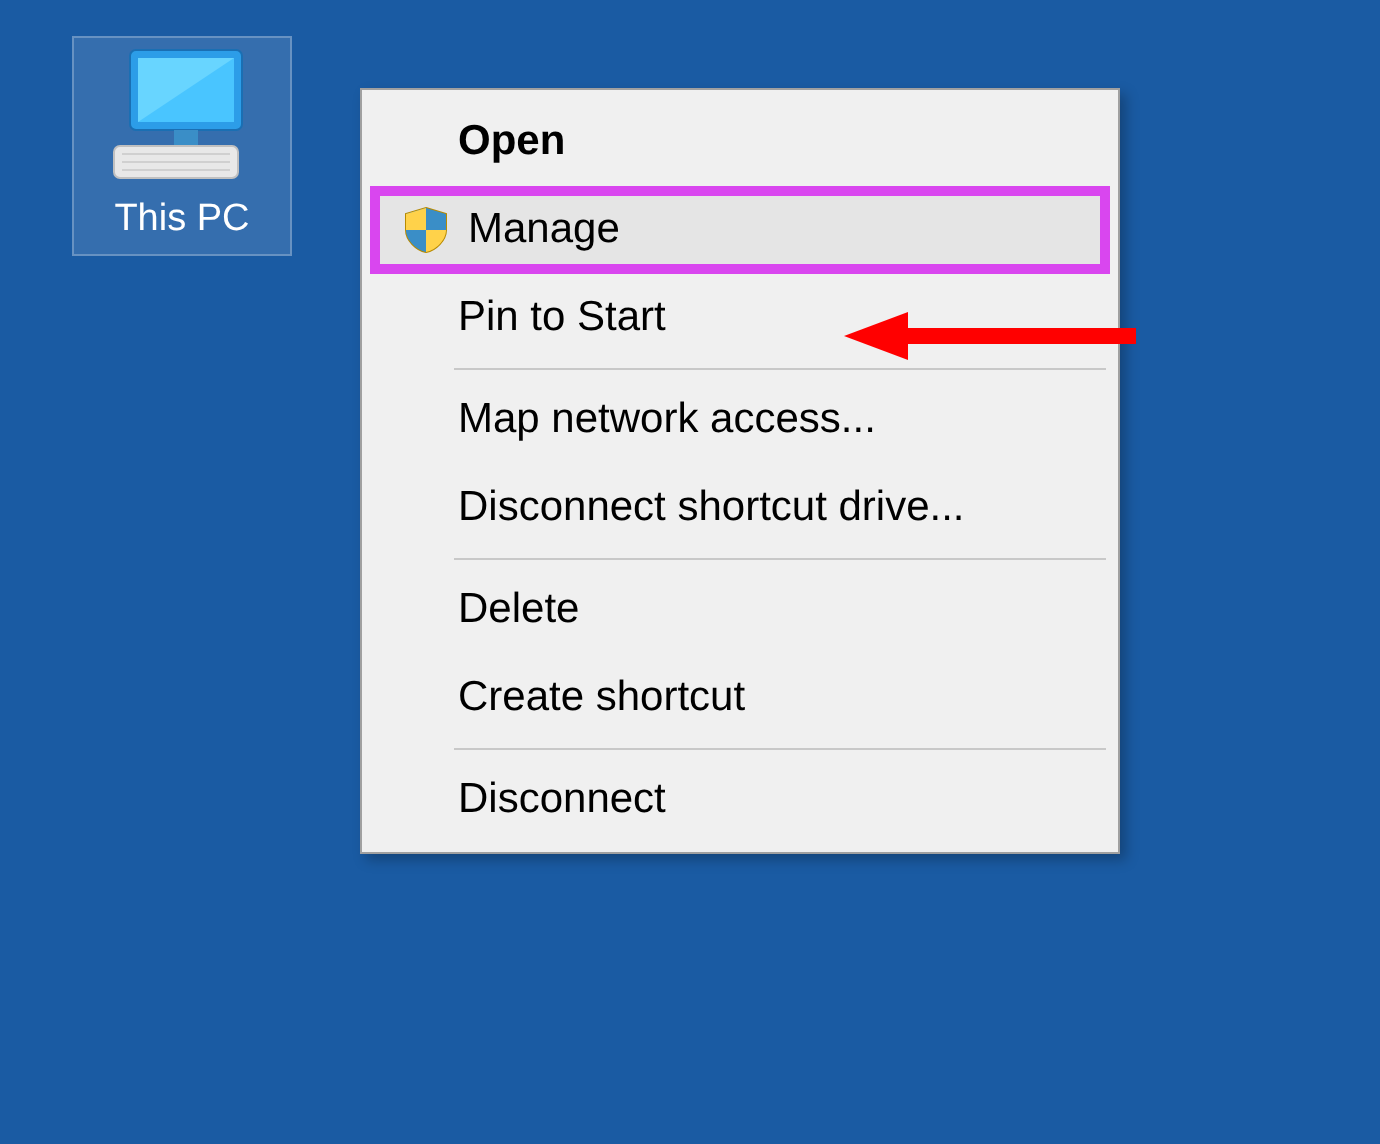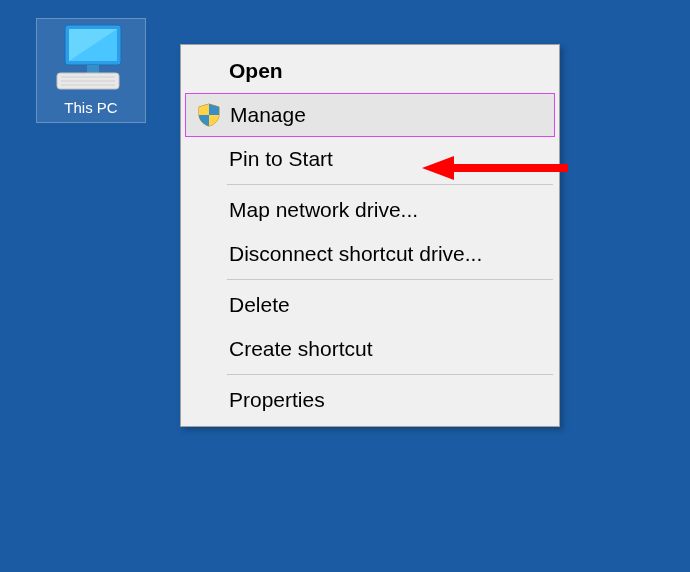--- a/index.html
+++ b/index.html
@@ -26,21 +26,21 @@
       background: rgba(255,255,255,0.12);
       padding: 4px 0 6px 0;
       border: 1px solid rgba(255,255,255,0.25);
     }
     .desktop-icon .pc-svg {
       width: 80px;
       height: 70px;
     }
     .desktop-icon .label {
       color: #fff;
-      font-size: 15px;
+      font-size: 19px;
       margin-top: 6px;
     }
     .context-menu {
       position: absolute;
       top: 44px;
       left: 180px;
       width: 380px;
       background: #f0f0f0;
       border: 1px solid #a0a0a0;
       box-shadow: 3px 3px 6px rgba(0,0,0,0.25);
@@ -54,21 +54,21 @@
       font-size: 21px;
       color: #000;
       position: relative;
       cursor: default;
     }
     .menu-item.bold .text {
       font-weight: 700;
     }
     .menu-item.highlighted {
       background: #e5e5e5;
-      border: 1px solid #d946ef;
+      border: 5px solid #d946ef;
       margin: 0 2px;
       padding-left: 44px;
     }
     .menu-item .icon-slot {
       position: absolute;
       left: 10px;
       top: 50%;
       transform: translateY(-50%);
       width: 26px;
       height: 26px;
@@ -126,42 +126,42 @@
     <span class="text">Manage</span>
   </div>
 
   <div class="menu-item">
     <span class="text">Pin to Start</span>
   </div>
 
   <div class="separator"></div>
 
   <div class="menu-item">
-    <span class="text">Map network drive...</span>
+    <span class="text">Map network access...</span>
   </div>
 
   <div class="menu-item">
     <span class="text">Disconnect shortcut drive...</span>
   </div>
 
   <div class="separator"></div>
 
   <div class="menu-item">
     <span class="text">Delete</span>
   </div>
 
   <div class="menu-item">
     <span class="text">Create shortcut</span>
   </div>
 
 
   <div class="separator"></div>
 
   <div class="menu-item">
-    <span class="text">Properties</span>
+    <span class="text">Disconnect</span>
   </div>
 
 </div>
 
 <span class="arrow">
   <svg viewBox="0 0 150 30">
     <line x1="148" y1="15" x2="30" y2="15" stroke="#ff0000" stroke-width="8"></line>
     <polygon points="2,15 34,3 34,27" fill="#ff0000"></polygon>
   </svg>
 </span>

